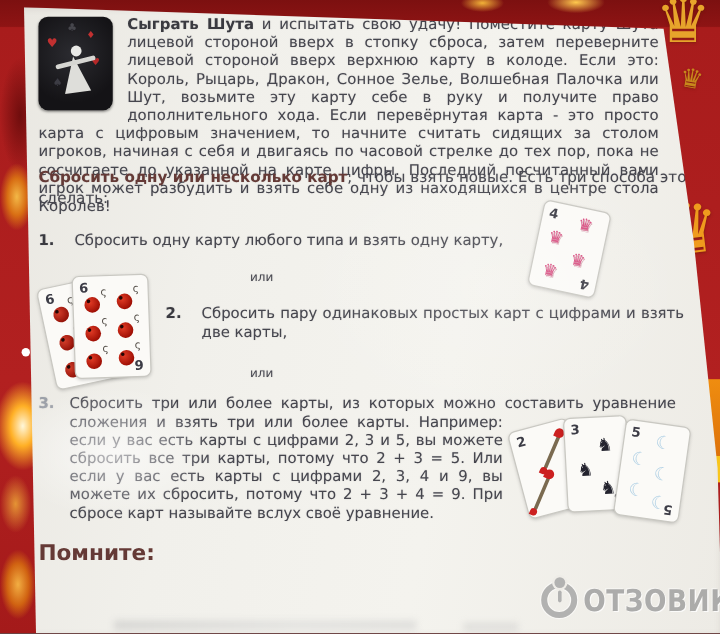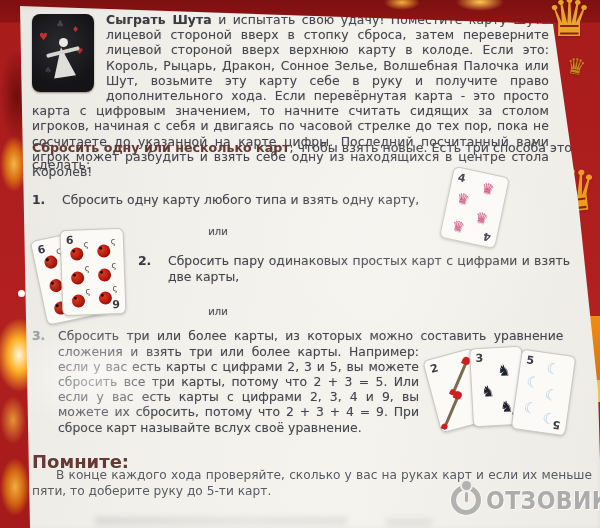--- a/index.html
+++ b/index.html
@@ -230,21 +230,20 @@
       <span class="rank tl">5</span>
       <i class="sym moon c5s1">☾</i>
       <i class="sym moon c5s2">☾</i>
       <i class="sym moon c5s3">☾</i>
       <i class="sym moon c5s4">☾</i>
       <i class="sym moon c5s5">☾</i>
       <span class="rank br">5</span>
     </div>
 
     <div class="rem-title">Помните:</div>
-    <div class="rem-body">В конце каждого хода проверяйте, сколько у вас на руках карт и если их меньше пяти, то доберите руку до 5-ти карт.</div>
 
     <div class="decor glare1"></div>
     <div class="decor glare2"></div>
     <div class="decor cutline"></div>
     <div class="decor cutline2"></div>
   </div>
 
   <div class="watermark">
     <span class="wm-logo">
       <i class="wm-ring"></i>

